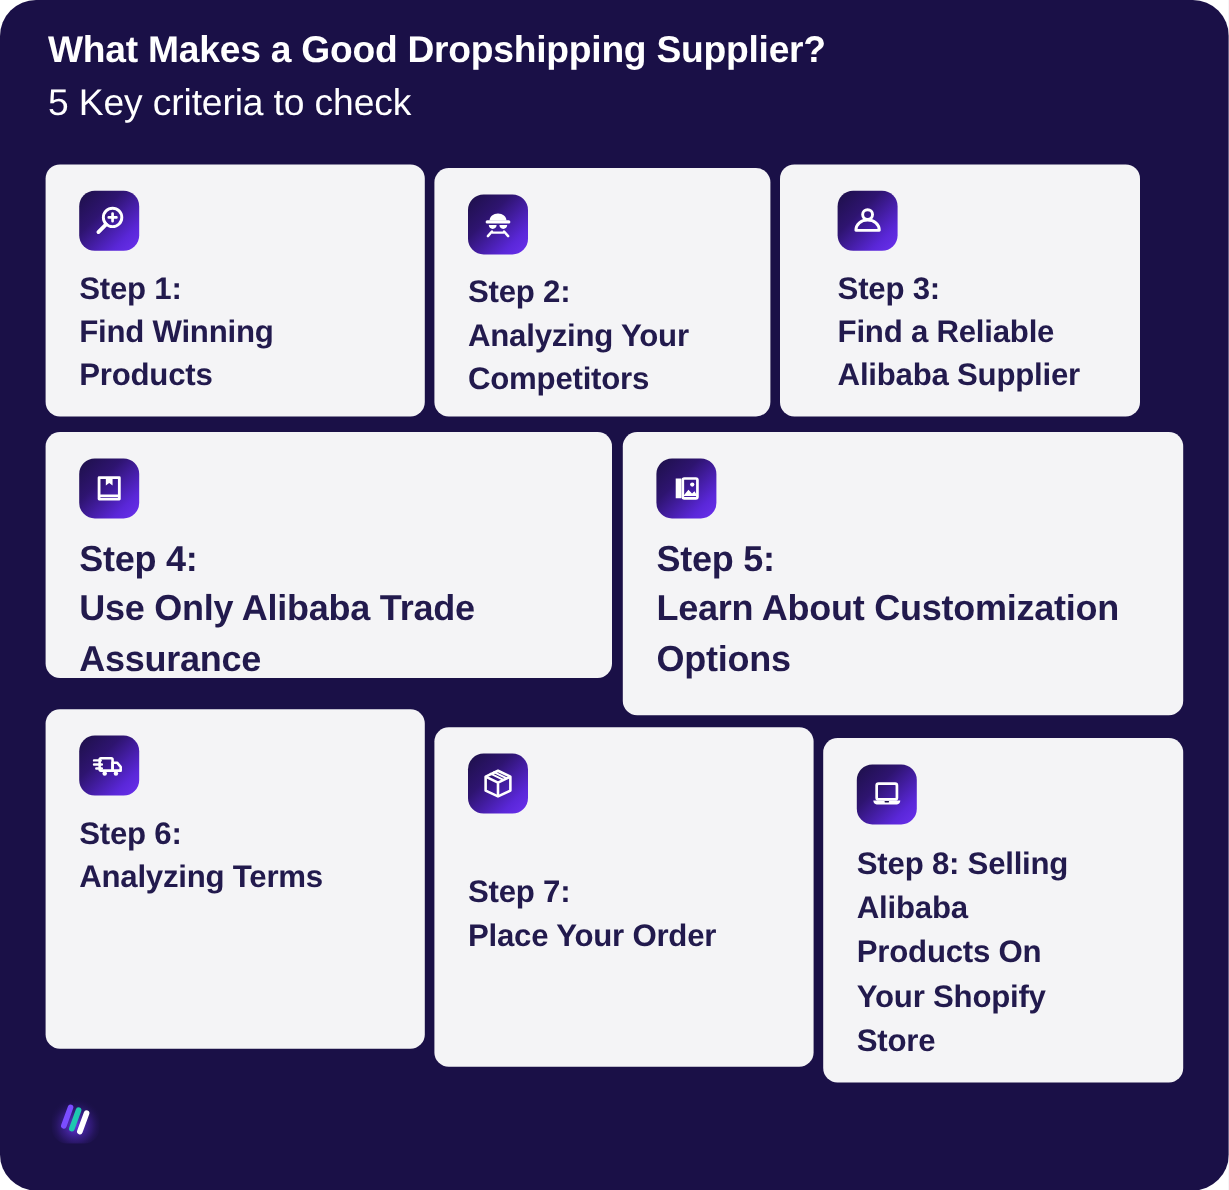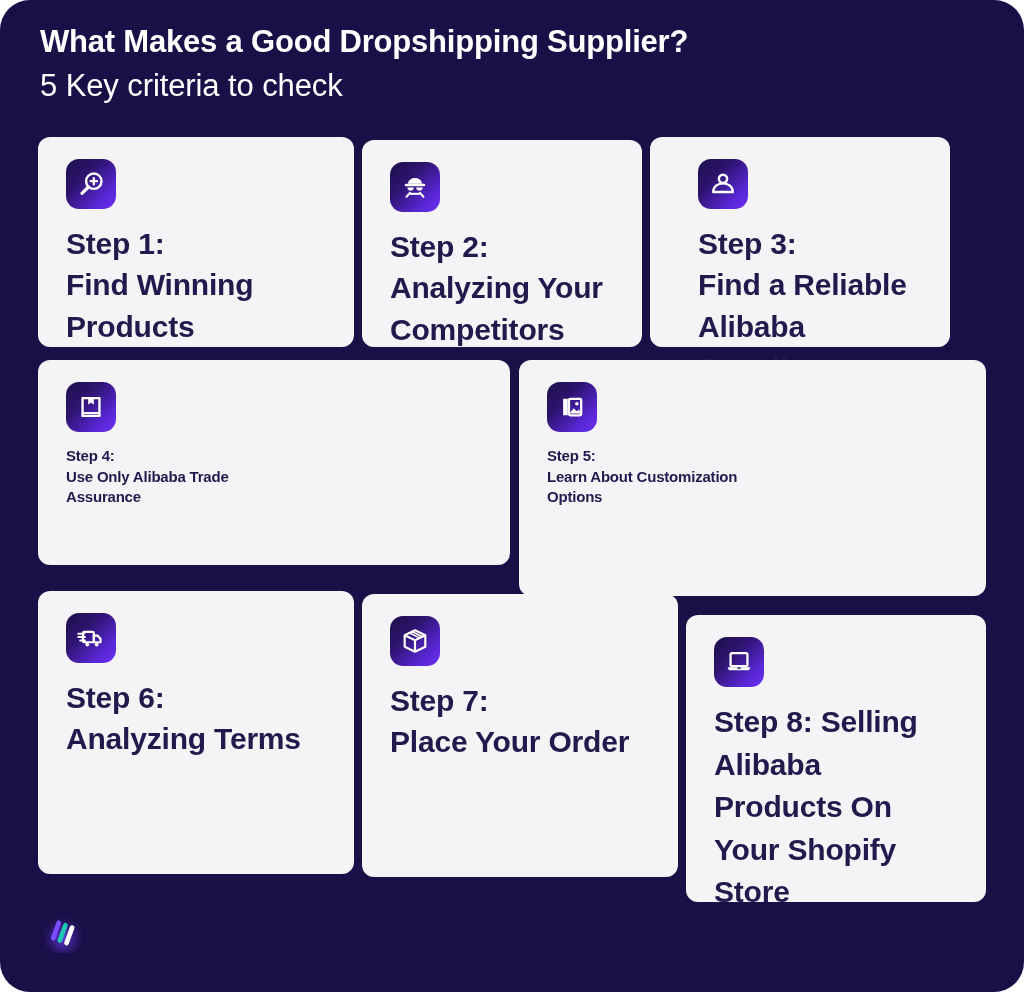--- a/index.html
+++ b/index.html
@@ -73,48 +73,48 @@
   #row-1 .card:nth-child(1) { width: 316px; height: 210px; margin-right: 8px; }
   #row-1 .card:nth-child(2) { width: 280px; height: 207px; margin-right: 8px; margin-top: 3px; }
   #row-1 .card:nth-child(3) { width: 300px; height: 210px; padding-left: 48px; }
 
   
   #row-2 .card:nth-child(1) { width: 472px; height: 205px; margin-right: 9px; }
   #row-2 .card:nth-child(2) { width: 467px; height: 236px; }
 
   
   #row-3 .card:nth-child(1) { width: 316px; height: 283px; margin-right: 8px; }
-  #row-3 .card:nth-child(2) { width: 316px; height: 283px; margin-right: 8px; margin-top: 3px; }
+  #row-3 .card:nth-child(2) { width: 316px; height: 283px; margin-right: 8px; margin-top: 15px; gap: 34px; }
   #row-3 .card:nth-child(3) { width: 300px; height: 287px; margin-top: 24px; }
 
   
   .icon-badge {
     width: 50px;
     height: 50px;
     border-radius: 13px;
     background: linear-gradient(135deg, #1d1048 0%, #2e1470 36%, #5a27d8 78%, #6b31ef 100%);
     display: flex;
     align-items: center;
     justify-content: center;
     flex: none;
     margin-bottom: 14px;
   }
   .icon-badge svg { display: block; }
 
   
   .card-text {
-    font-size: 30px;
+    font-size: 26px;
     font-weight: bold;
     color: #221a4d;
     line-height: 1.38;
     letter-spacing: -0.2px;
     white-space: pre-line;
     text-align: left;
   }
-  #row-2 .card-text { font-size: 15px; }
+  #row-2 .card-text { font-size: 30px; }
   #row-3 .card:nth-child(3) .card-text { line-height: 1.42; }
 
   
   #logo {
     position: absolute;
     left: 40px;
     top: 910px;
     width: 46px;
     height: 46px;
   }

